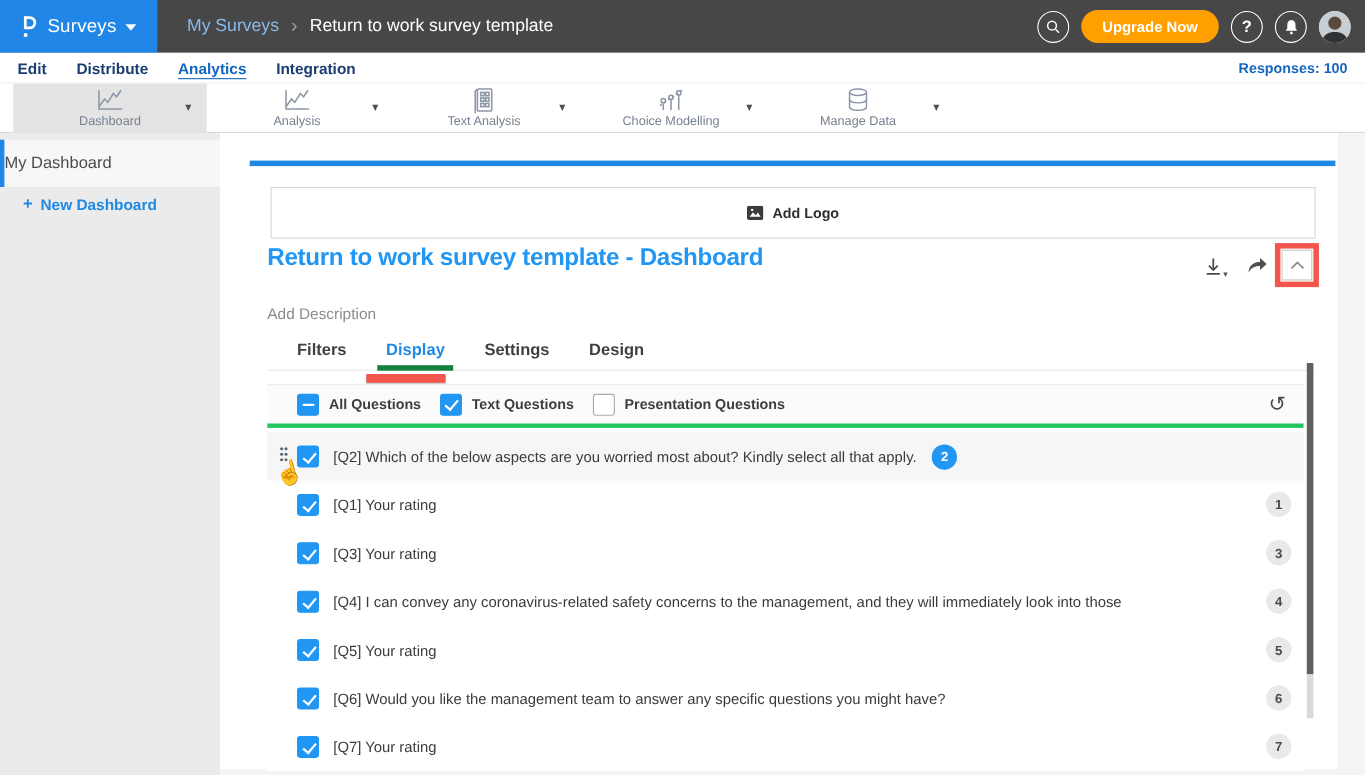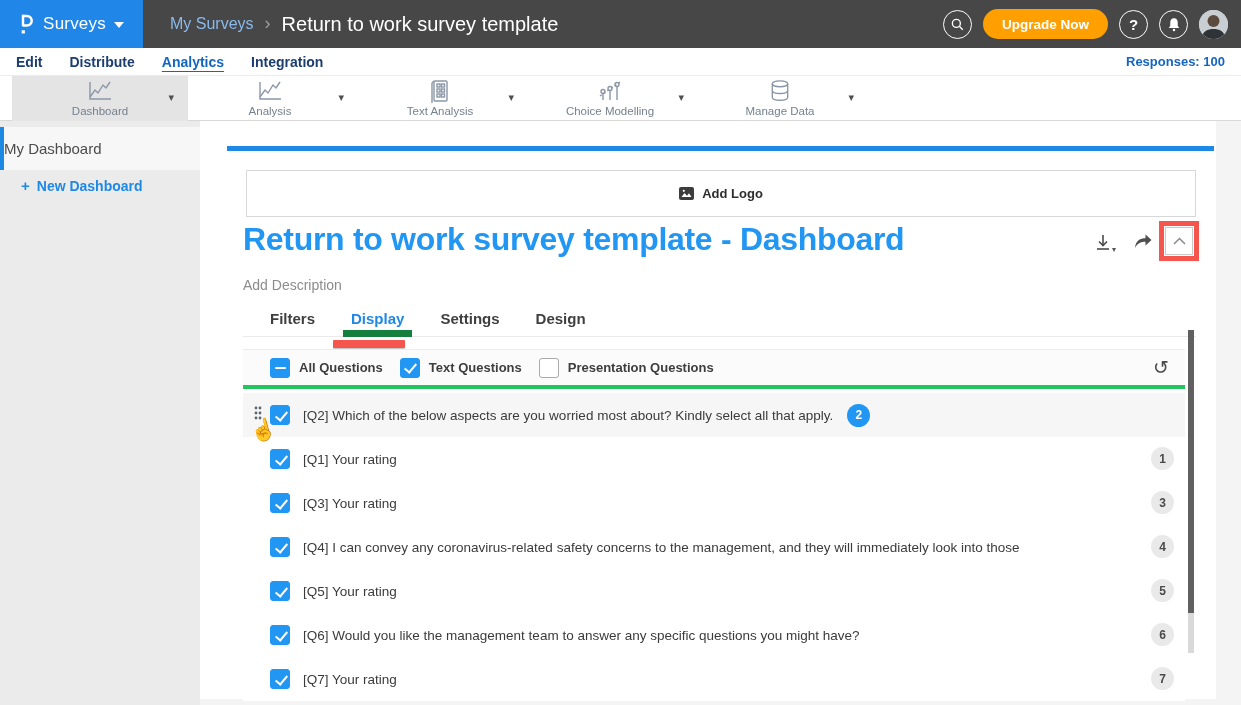--- a/index.html
+++ b/index.html
@@ -8,21 +8,21 @@
   .app { position:relative; width:1241px; height:705px; overflow:hidden; background:#fff; }
 
   
   .header { position:absolute; left:0; top:0; width:1241px; height:48px; background:#474747; display:flex; align-items:center; }
   .brand { width:143px; height:48px; background:#2086e8; display:flex; align-items:center; justify-content:center; gap:8px; flex:none; }
   .brand-name { color:#fff; font-size:17px; font-weight:500; letter-spacing:.2px; }
   .brand-caret { width:0; height:0; border-left:5px solid transparent; border-right:5px solid transparent; border-top:6px solid #fff; margin-top:2px; }
   .crumbs { display:flex; align-items:center; gap:11px; margin-left:27px; flex:1; min-width:0; }
   .crumb-parent { color:#8ab9ea; font-size:16px; }
   .crumb-sep { color:#9f9f9f; font-size:18px; line-height:1; margin-top:-2px; }
-  .crumb-current { color:#fff; font-size:20px; }
+  .crumb-current { color:#fff; font-size:16px; }
   .header-right { display:flex; align-items:center; gap:11px; margin-right:13px; }
   .h-circle { width:29px; height:29px; border:1.5px solid #fff; border-radius:50%; display:flex; align-items:center; justify-content:center; color:#fff; flex:none; }
   .help-glyph { font-size:15px; font-weight:700; }
   .upgrade-btn { height:29px; padding:15px 19px; border-radius:15px; background:#ffa000; color:#fff; font-size:13.5px; font-weight:700; display:flex; align-items:center; border:none; }
   .avatar { width:29px; height:29px; border-radius:50%; overflow:hidden; background:linear-gradient(#d9dde1,#aeb4ba); position:relative; flex:none; }
 
   
   .subnav { position:absolute; left:0; top:48px; width:1241px; height:28px; background:#fff; border-bottom:1px solid #ededed; display:flex; align-items:center; padding:0 16px; }
   .subnav-items { display:flex; gap:27px; align-items:center; }
   .subnav-item { font-size:14px; font-weight:600; color:#1b3d70; text-decoration:none; }
@@ -49,33 +49,33 @@
 
   
   .main { position:absolute; left:200px; top:121px; width:1041px; height:584px; background:#fff; }
   .blue-rule { position:absolute; left:27px; top:25px; width:987px; height:5px; background:#1e88e5; }
   .right-gutter { position:absolute; left:1016px; top:0; width:25px; height:584px; background:#f4f4f4; }
   .bottom-gutter { position:absolute; left:0; top:578px; width:1016px; height:6px; background:#f4f4f4; }
 
   .logo-box { position:absolute; left:46px; top:49px; width:950px; height:47px; border:1px solid #d8d8d8; background:#fff; display:flex; align-items:center; justify-content:center; gap:8px; }
   .logo-box-label { font-size:13px; font-weight:600; color:#2e2e2e; }
 
-  .dash-title { position:absolute; left:43px; top:100px; font-size:32px; font-weight:600; color:#2196f3; letter-spacing:-.3px; }
+  .dash-title { position:absolute; left:43px; top:100px; font-size:22px; font-weight:600; color:#2196f3; letter-spacing:-.3px; }
   .dl-icon { position:absolute; left:893px; top:112px; width:26px; height:22px; }
   .dl-icon svg { stroke:#4a4a4a; fill:none; stroke-width:1.6; }
   .dl-caret { position:absolute; left:912px; top:124px; font-size:8px; color:#555; }
   .share-icon { position:absolute; left:932px; top:110px; width:24px; height:24px; }
   .annotation-box { position:absolute; left:959px; top:100px; width:40px; height:40px; border:5px solid #f4564d; background:#fff; }
   .collapse-btn { width:28px; height:28px; margin:1px; border:1px solid #c9c9c9; background:#fff; display:flex; align-items:center; justify-content:center; }
 
   .add-desc { position:absolute; left:43px; top:156px; font-size:14px; color:#8c8c8c; }
 
   .tabs { position:absolute; left:43px; top:183px; width:953px; height:33px; border-bottom:1px solid #eaeaea; display:flex; padding-left:19px; }
   .tab { padding:6px 8px 0; margin-right:20px; font-size:15px; font-weight:600; color:#3f3f3f; height:33px; }
-  .tab.active { color:#1e88e5; border-bottom:7px solid #15803d; }
+  .tab.active { color:#1e88e5; border-bottom:5px solid #15803d; }
   .tab-annotation { position:absolute; left:133px; top:219px; width:72px; height:8px; background:#f4564d; border-radius:1px; box-shadow:0 1px 1px rgba(0,0,0,.25); }
 
   .filter-bar { position:absolute; left:43px; top:228px; width:942px; height:40px; background:#fbfbfb; border-top:1px solid #ececec; border-bottom:4px solid #22c55e; display:flex; align-items:center; padding-left:27px; }
   .filter-item { display:flex; align-items:center; margin-right:17px; }
   .filter-label { margin-left:9px; font-size:13px; font-weight:600; color:#3d3d3d; }
   .reset-icon { position:absolute; right:16px; top:7px; font-size:19px; color:#4a4a4a; }
 
   .cb { width:20px; height:20px; border:1px solid #a9a9a9; border-radius:3px; background:#fff; position:relative; flex:none; }
   .checked .cb { background:#2196f3; border-color:#2196f3; }
   .checked .cb::after { content:""; position:absolute; left:6.5px; top:2.5px; width:5px; height:10px; border:solid #fff; border-width:0 2.4px 2.4px 0; transform:rotate(40deg); }

